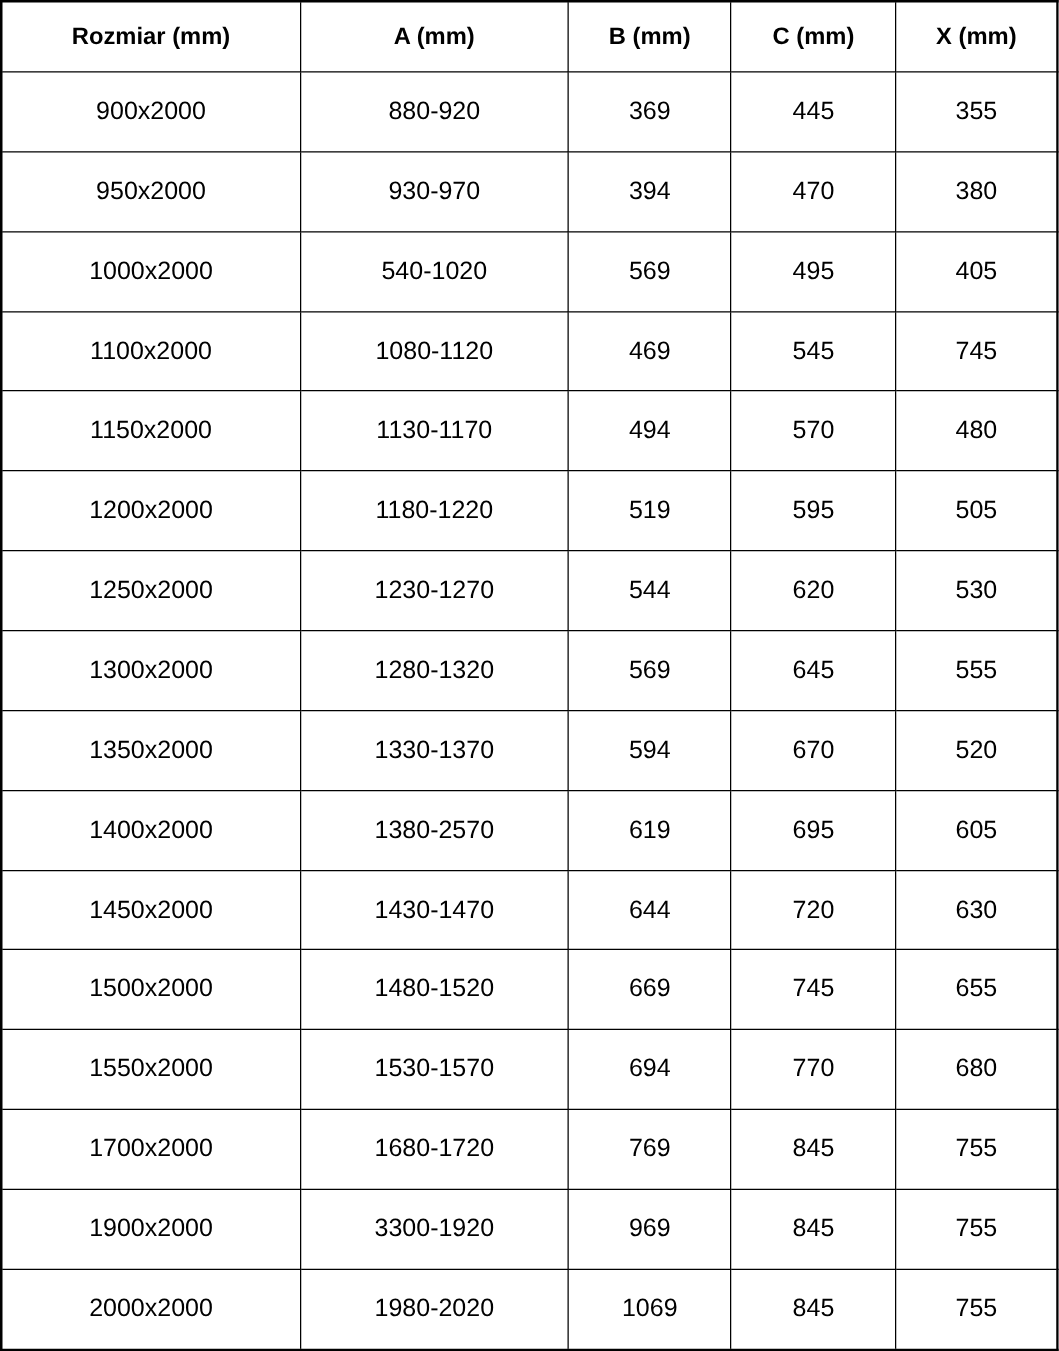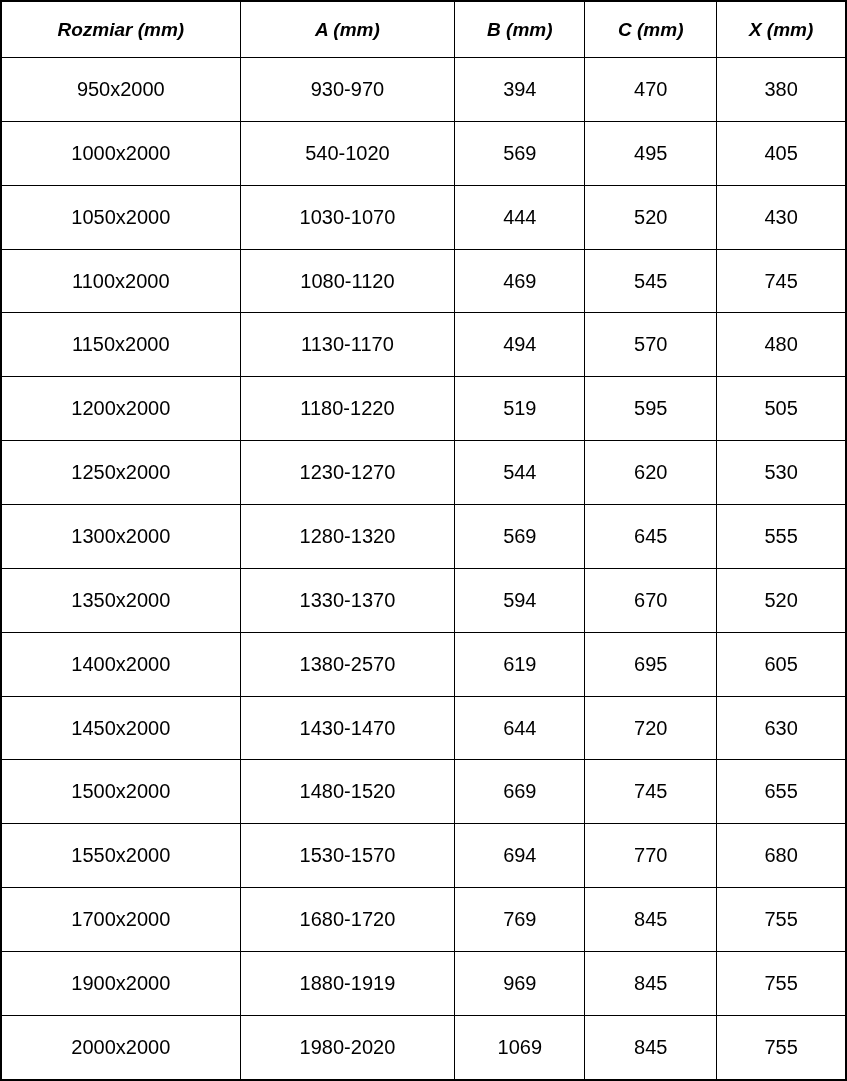--- a/index.html
+++ b/index.html
@@ -30,21 +30,20 @@
     overflow: hidden;
     white-space: nowrap;
   }
   table.size-table {
     border: 2px solid #000000;
   }
   table.size-table th {
     font-size: 19px;
     font-weight: bold;
     height: 55px;
-    font-style: italic;
   }
   table.size-table td {
     font-size: 20px;
     font-weight: normal;
     height: 54px;
   }
   col.c-rozmiar { width: 28.3%; }
   col.c-a       { width: 25.4%; }
   col.c-b       { width: 15.4%; }
   col.c-c       { width: 15.6%; }
@@ -66,39 +65,39 @@
       <tr>
           <th>Rozmiar (mm)</th>
           <th>A (mm)</th>
           <th>B (mm)</th>
           <th>C (mm)</th>
           <th>X (mm)</th>
         </tr>
     </thead>
     <tbody>
         <tr>
+          <td>900x2000</td>
+          <td>880-920</td>
+          <td>369</td>
+          <td>445</td>
+          <td>355</td>
+        </tr>
+        <tr>
           <td>950x2000</td>
           <td>930-970</td>
           <td>394</td>
           <td>470</td>
           <td>380</td>
         </tr>
         <tr>
           <td>1000x2000</td>
           <td>540-1020</td>
           <td>569</td>
           <td>495</td>
           <td>405</td>
-        </tr>
-        <tr>
-          <td>1050x2000</td>
-          <td>1030-1070</td>
-          <td>444</td>
-          <td>520</td>
-          <td>430</td>
         </tr>
         <tr>
           <td>1100x2000</td>
           <td>1080-1120</td>
           <td>469</td>
           <td>545</td>
           <td>745</td>
         </tr>
         <tr>
           <td>1150x2000</td>
@@ -165,21 +164,21 @@
         </tr>
         <tr>
           <td>1700x2000</td>
           <td>1680-1720</td>
           <td>769</td>
           <td>845</td>
           <td>755</td>
         </tr>
         <tr>
           <td>1900x2000</td>
-          <td>1880-1919</td>
+          <td>3300-1920</td>
           <td>969</td>
           <td>845</td>
           <td>755</td>
         </tr>
         <tr>
           <td>2000x2000</td>
           <td>1980-2020</td>
           <td>1069</td>
           <td>845</td>
           <td>755</td>

